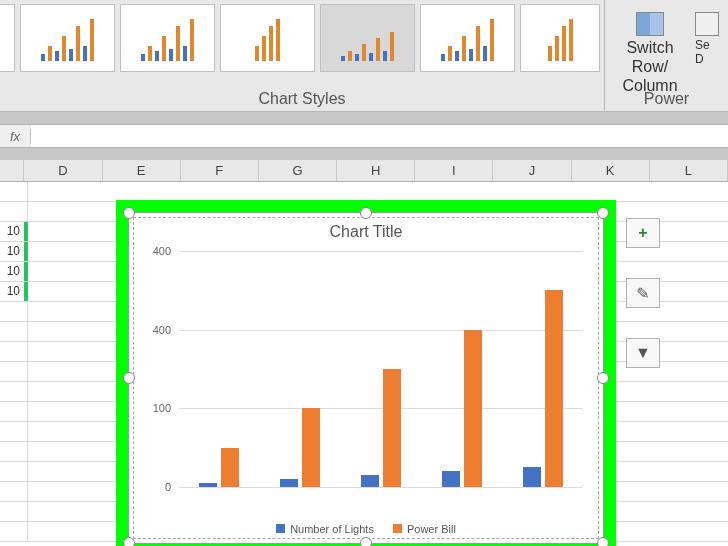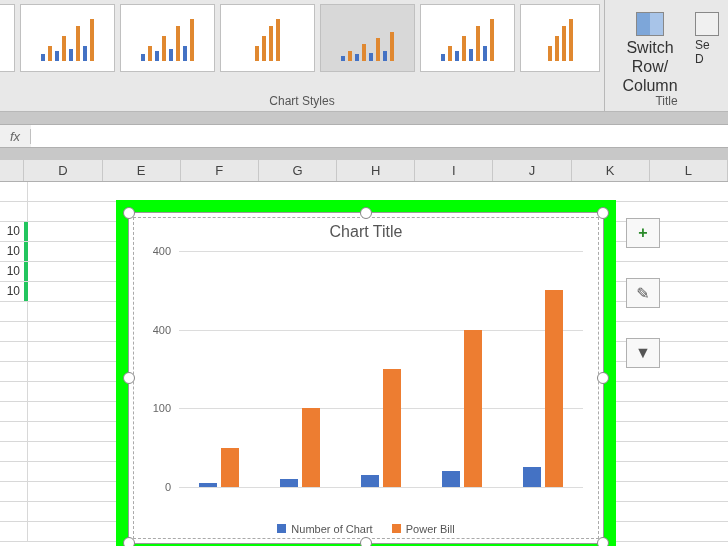--- a/index.html
+++ b/index.html
@@ -2,21 +2,21 @@
 <html><head>
 <meta charset="utf-8">
 <style>
 * { margin: 0; padding: 0; box-sizing: border-box; }
 body { width: 728px; height: 546px; background: #c8c8c8; font-family: "Segoe UI", Arial, sans-serif; overflow: hidden; position: relative; }
 
 
 .ribbon { position: absolute; top: 0; left: 0; right: 0; height: 112px; background: #e8e8e8; border-bottom: 1px solid #b8b8b8; }
 .chart-styles-group { position: absolute; top: 0; left: 0; width: 604px; height: 112px; }
 .data-group { position: absolute; top: 0; left: 604px; right: 0; height: 112px; border-left: 1px solid #b8b8b8; }
-.group-label { position: absolute; bottom: 4px; left: 0; right: 0; text-align: center; font-size: 12px; color: #555; }
+.group-label { position: absolute; bottom: 4px; left: 0; right: 0; text-align: center; font-size: 16px; color: #555; }
 
 
 .style-thumb { position: absolute; top: 4px; width: 95px; height: 68px; background: #fff; border: 1px solid #c0c0c0; cursor: pointer; }
 .style-thumb.partial-left { left: -80px; }
 .style-thumb.s1 { left: 20px; }
 .style-thumb.s2 { left: 120px; }
 .style-thumb.s3 { left: 220px; }
 .style-thumb.s4 { left: 320px; background: #d8d8d8; }
 .style-thumb.s5 { left: 420px; }
 .style-thumb.s6 { left: 520px; width: 80px; }
@@ -164,21 +164,21 @@
     <div class="switch-btn">
       <div class="switch-icon"></div>
       <div style="white-space:pre-line;line-height:1.2">Switch Row/
 Column</div>
     </div>
     <div class="select-btn">
       <div class="select-icon"></div>
       <div style="white-space:pre-line;line-height:1.2">Se
 D</div>
     </div>
-    <div class="group-label">Title</div>
+    <div class="group-label">Power</div>
   </div>
 </div>
 
 <div class="formula-bar">
   <div class="fx-label">fx</div>
   <input class="formula-input" value="" style="">
 </div>
 
 <div class="col-headers">
   <div class="col-head first"></div>
@@ -293,21 +293,21 @@
         </div>
         <div class="bar-group" style="left: 80%;">
           <div class="bar blue" style="height: 8.33333%;"></div>
           <div class="bar orange" style="height: 83.3333%;"></div>
         </div>
       </div>
 
     <div class="legend">
       <span class="legend-item">
           <span class="legend-swatch sw-blue"></span>
-          <span>Number of Chart</span>
+          <span>Number of Lights</span>
         </span>
       <span class="legend-item">
           <span class="legend-swatch sw-orange"></span>
           <span>Power Bill</span>
         </span>
     </div>
   </div>
 </div>
 
 <div class="side-btn side-plus">

